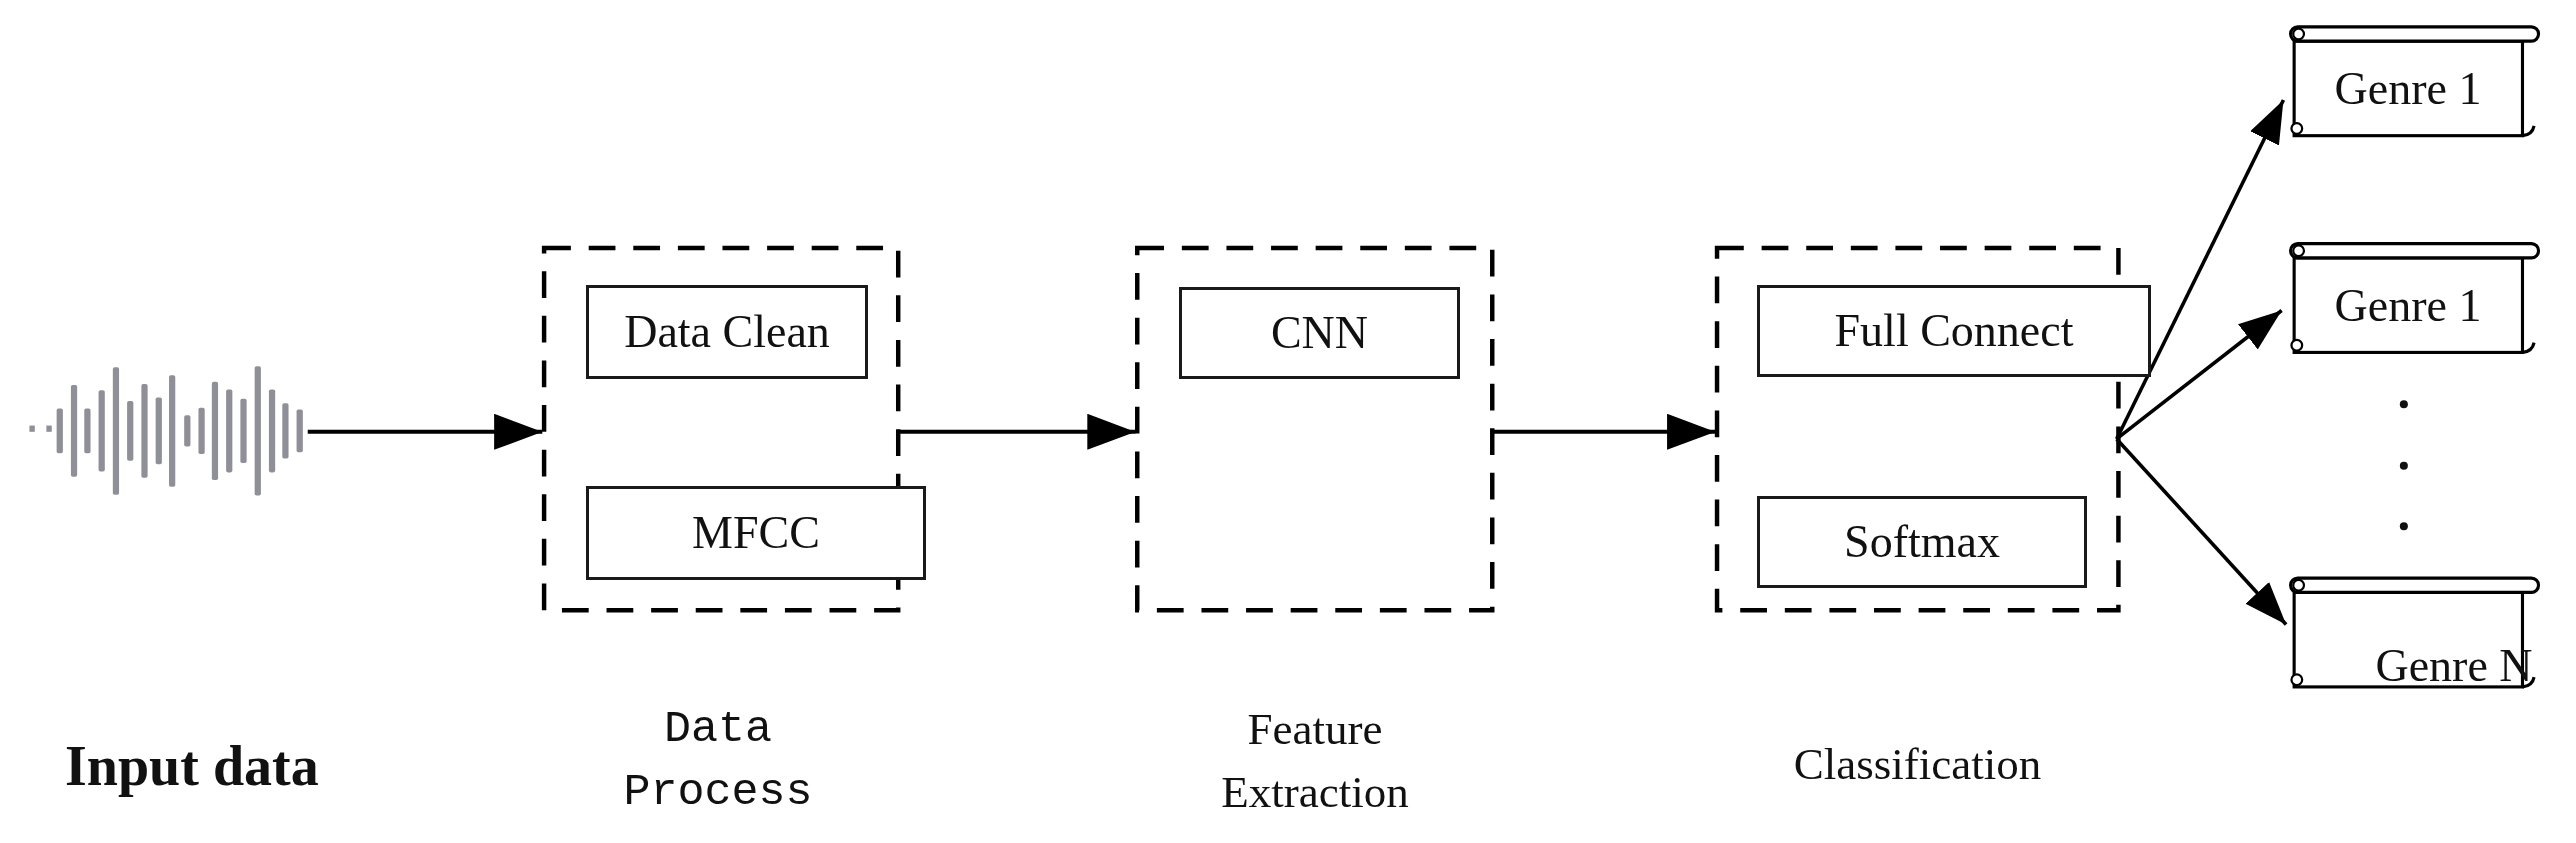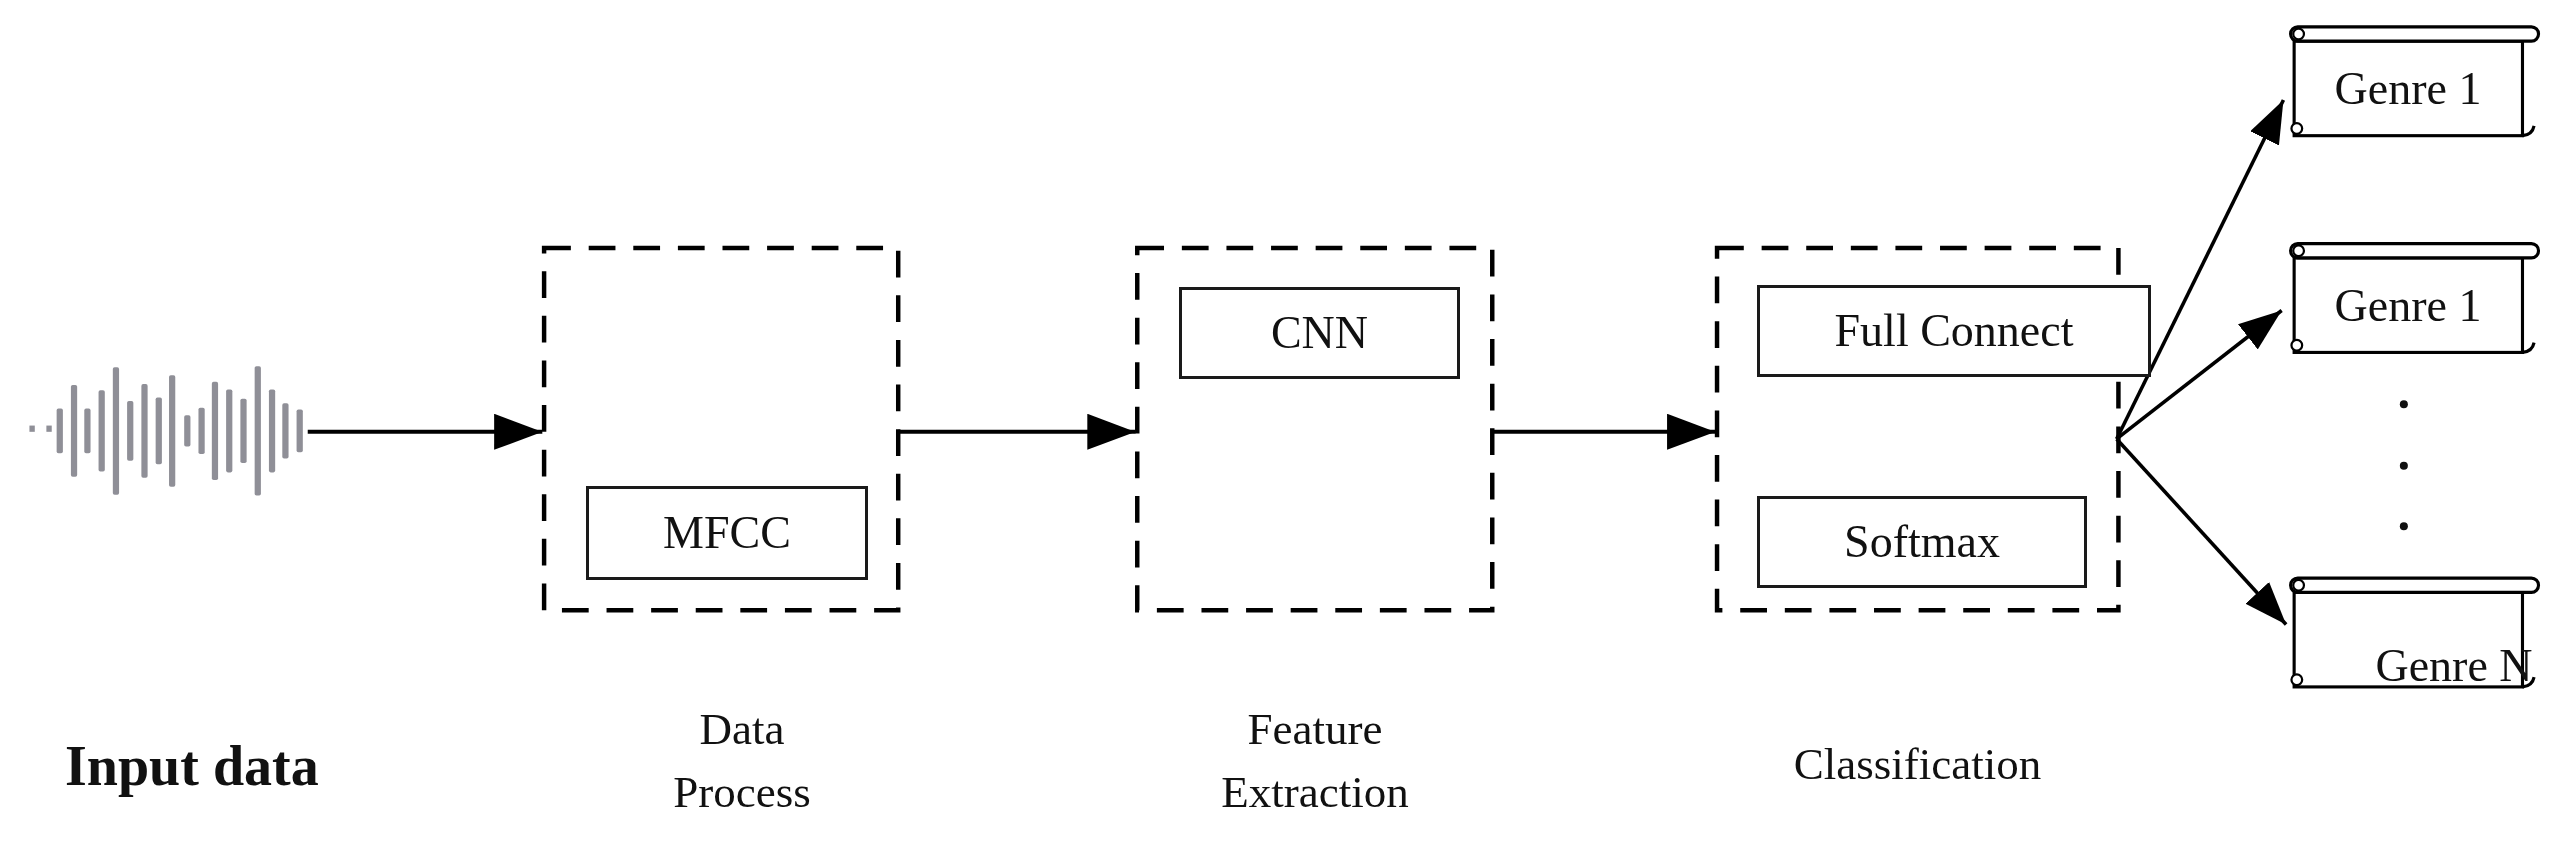--- a/index.html
+++ b/index.html
@@ -106,30 +106,31 @@
     </g>
     <g transform="translate(2566,646)" fill="#ffffff" stroke="#000000" stroke-width="3.5">
       <rect x="6" y="18" width="256" height="106"></rect>
       <rect x="2" y="2" width="278" height="16" rx="8"></rect>
       <circle cx="11" cy="10" r="6" stroke-width="2.5"></circle>
       <circle cx="9" cy="116" r="6" stroke-width="2.5"></circle>
       <path d="M262 124 q11 -1 13 -11" fill="none"></path>
     </g>
   </svg>
 
-  <div class="solid-box" style="left:586px;top:486px;width:282px;height:94px;">MFCC</div>
+  <div class="solid-box" style="left:586px;top:285px;width:282px;height:94px;">Data Clean</div>
+  <div class="solid-box" style="left:586px;top:486px;width:340px;height:94px;">MFCC</div>
 
   <div class="solid-box" style="left:1179px;top:287px;width:281px;height:92px;">CNN</div>
 
   <div class="solid-box" style="left:1757px;top:285px;width:394px;height:92px;">Full Connect</div>
   <div class="solid-box" style="left:1757px;top:496px;width:330px;height:92px;">Softmax</div>
 
   <div class="input-label" style="left:65px;top:738px;">Input data</div>
 
-  <div class="stage-label" style="left:608px;top:698px;width:268px;">
+  <div class="stage-label" style="left:584px;top:698px;width:268px;font-family:Liberation Mono, monospace;">
     <div>Data</div>
     <div>Process</div>
   </div>
 
   <div class="stage-label" style="left:1181px;top:698px;width:268px;">
     <div>Feature</div>
     <div>Extraction</div>
   </div>
 
   <div class="stage-label" style="left:1739px;top:733px;width:357px;">

